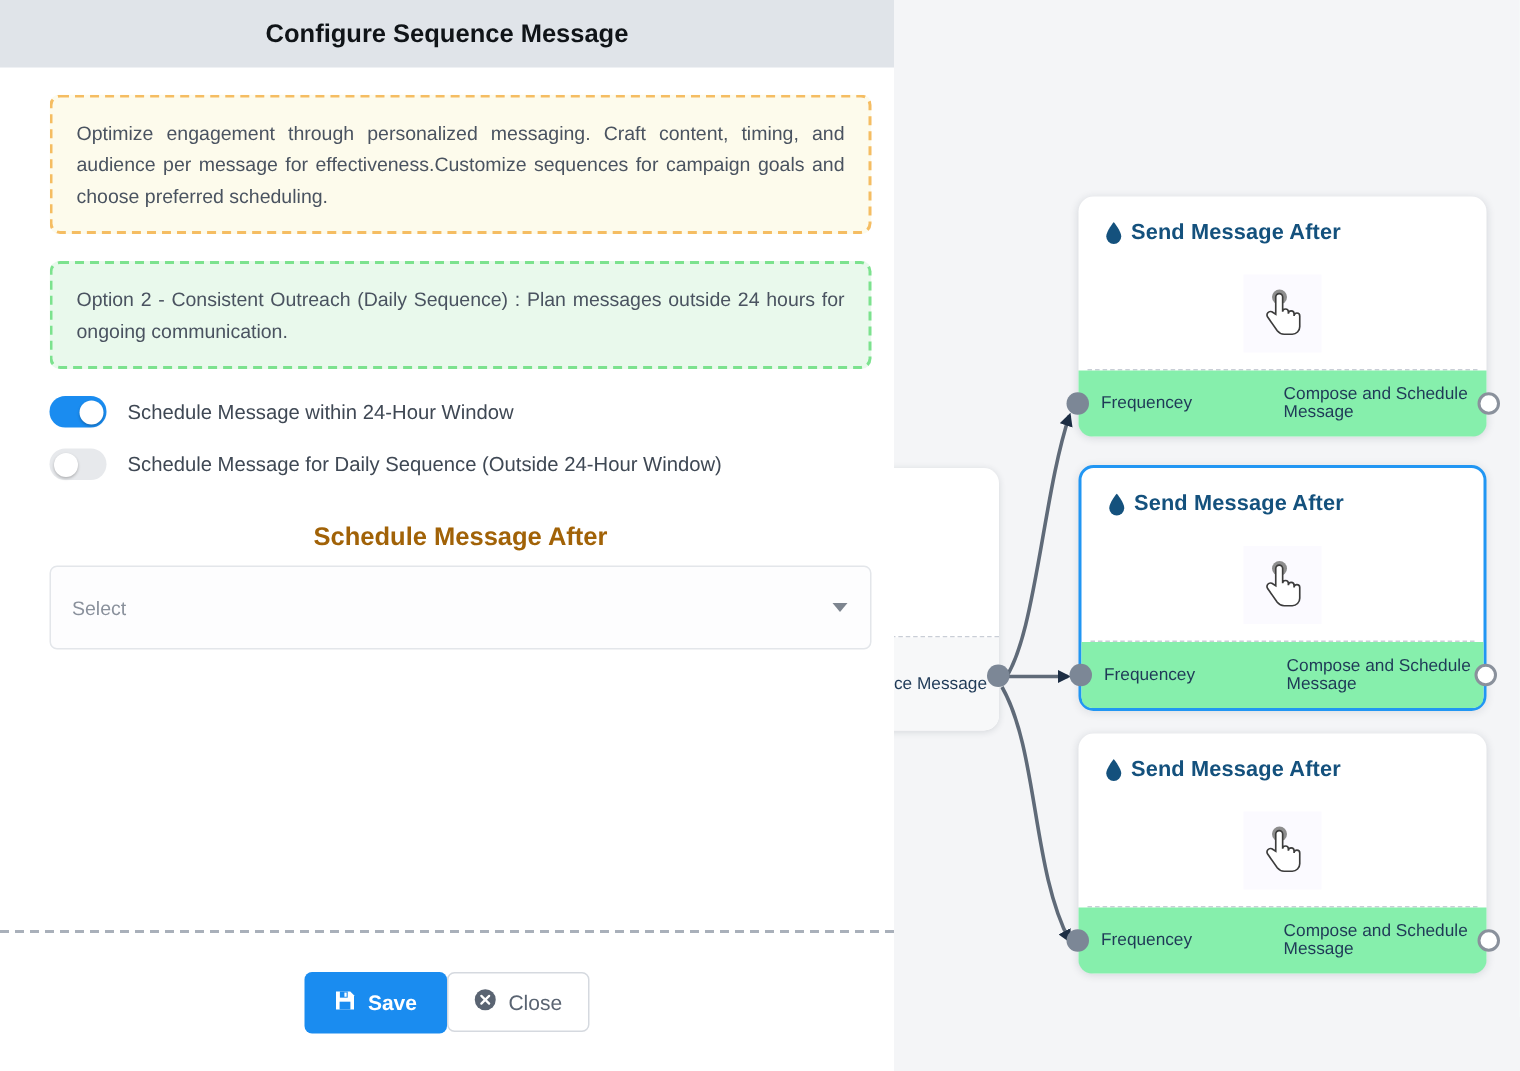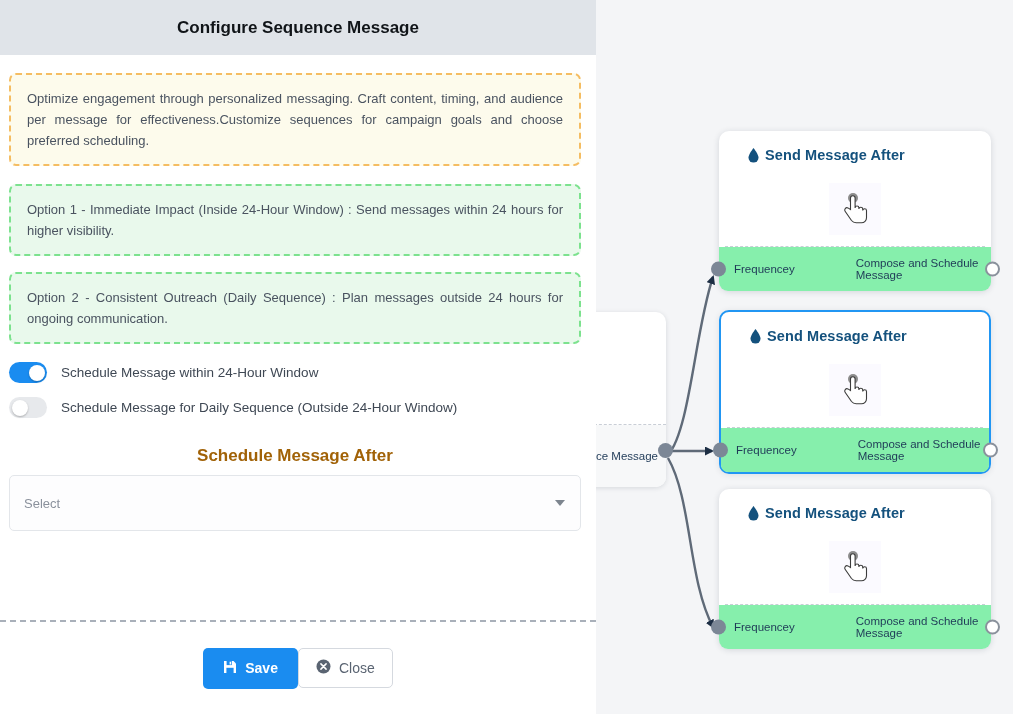--- a/index.html
+++ b/index.html
@@ -46,21 +46,21 @@
   
   .card {
     position: absolute; left: 719px; width: 272px;
     background: #ffffff; border-radius: 10px;
     box-shadow: 0 1px 6px rgba(30,40,60,.15);
   }
   .card.selected {
     border: 2px solid #2196f3;
     box-shadow: 0 1px 6px rgba(30,40,60,.10);
   }
-  .card-body { position: relative; height: 115px; padding-left: 11px; }
+  .card-body { position: relative; height: 115px; }
   .card-title {
     display: flex; align-items: center; gap: 6px;
     padding: 16px 0 0 18px;
     font-size: 14.5px; font-weight: bold; color: #14517d;
     letter-spacing: .1px;
   }
   .droplet-icon { display: inline-block; line-height: 0; }
   .hand-box {
     position: absolute; left: 50%; top: 52px; transform: translateX(-50%);
     width: 52px; height: 52px;
@@ -86,25 +86,25 @@
   }
 
   
   .dialog {
     position: absolute; left: 0; top: 0;
     width: 596px; height: 714px;
     background: #ffffff;
     display: flex; flex-direction: column;
   }
   .dialog-header {
-    height: 55px; background: #e0e4e9;
+    height: 45px; background: #e0e4e9;
     display: flex; align-items: center; justify-content: center;
   }
   .dialog-title { font-size: 17px; font-weight: bold; color: #101418; }
-  .dialog-content { flex: 1; padding: 18px 15px 0 9px; }
+  .dialog-content { flex: 1; padding: 18px 15px 0 33px; }
 
   .note {
     border: 2px dashed #f5bd62;
     background: #fdfbec;
     border-radius: 7px;
     padding: 13px 16px;
     font-size: 13px; line-height: 21px; color: #4a5360;
     text-align: justify;
     margin-bottom: 18px;
   }
@@ -282,21 +282,20 @@
   <div class="dialog">
 
     <div class="dialog-header">
       <div class="dialog-title">Configure Sequence Message</div>
     </div>
 
     <div class="dialog-content">
 
       <div class="note">Optimize engagement through personalized messaging. Craft content, timing, and audience per message for effectiveness.Customize sequences for campaign goals and choose preferred scheduling.</div>
 
-      <div class="opt">Option 1 - Immediate Impact (Inside 24-Hour Window) : Send messages within 24 hours for higher visibility.</div>
 
       <div class="opt">Option 2 - Consistent Outreach (Daily Sequence) : Plan messages outside 24 hours for ongoing communication.</div>
 
       <div class="toggle-row">
         <div class="switch on">
           <div class="knob"></div>
         </div>
         <div class="toggle-label">Schedule Message within 24-Hour Window</div>
       </div>
 

